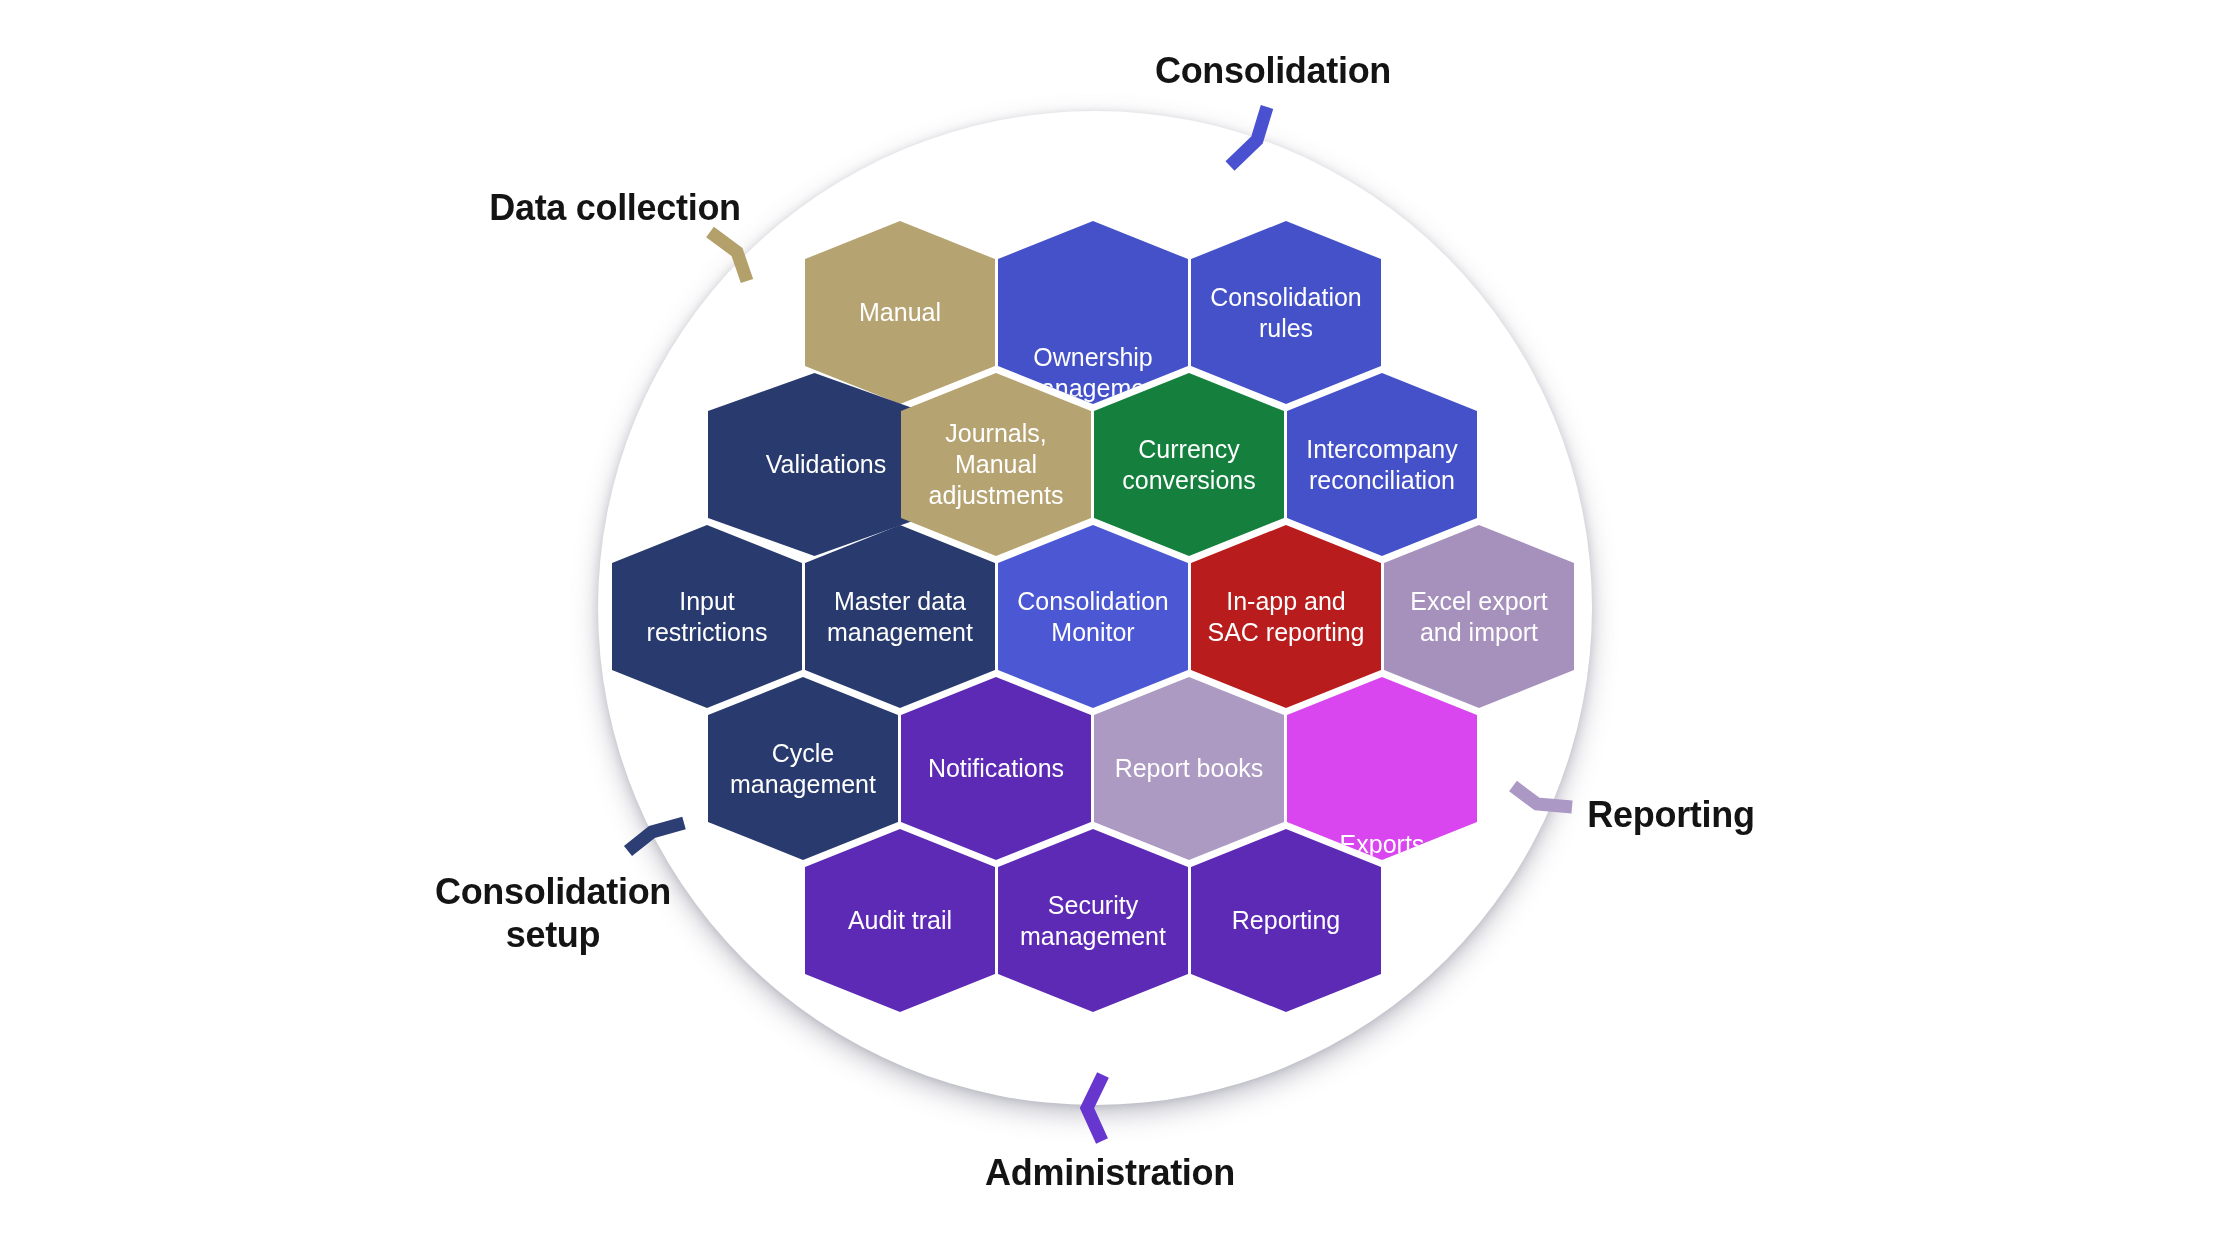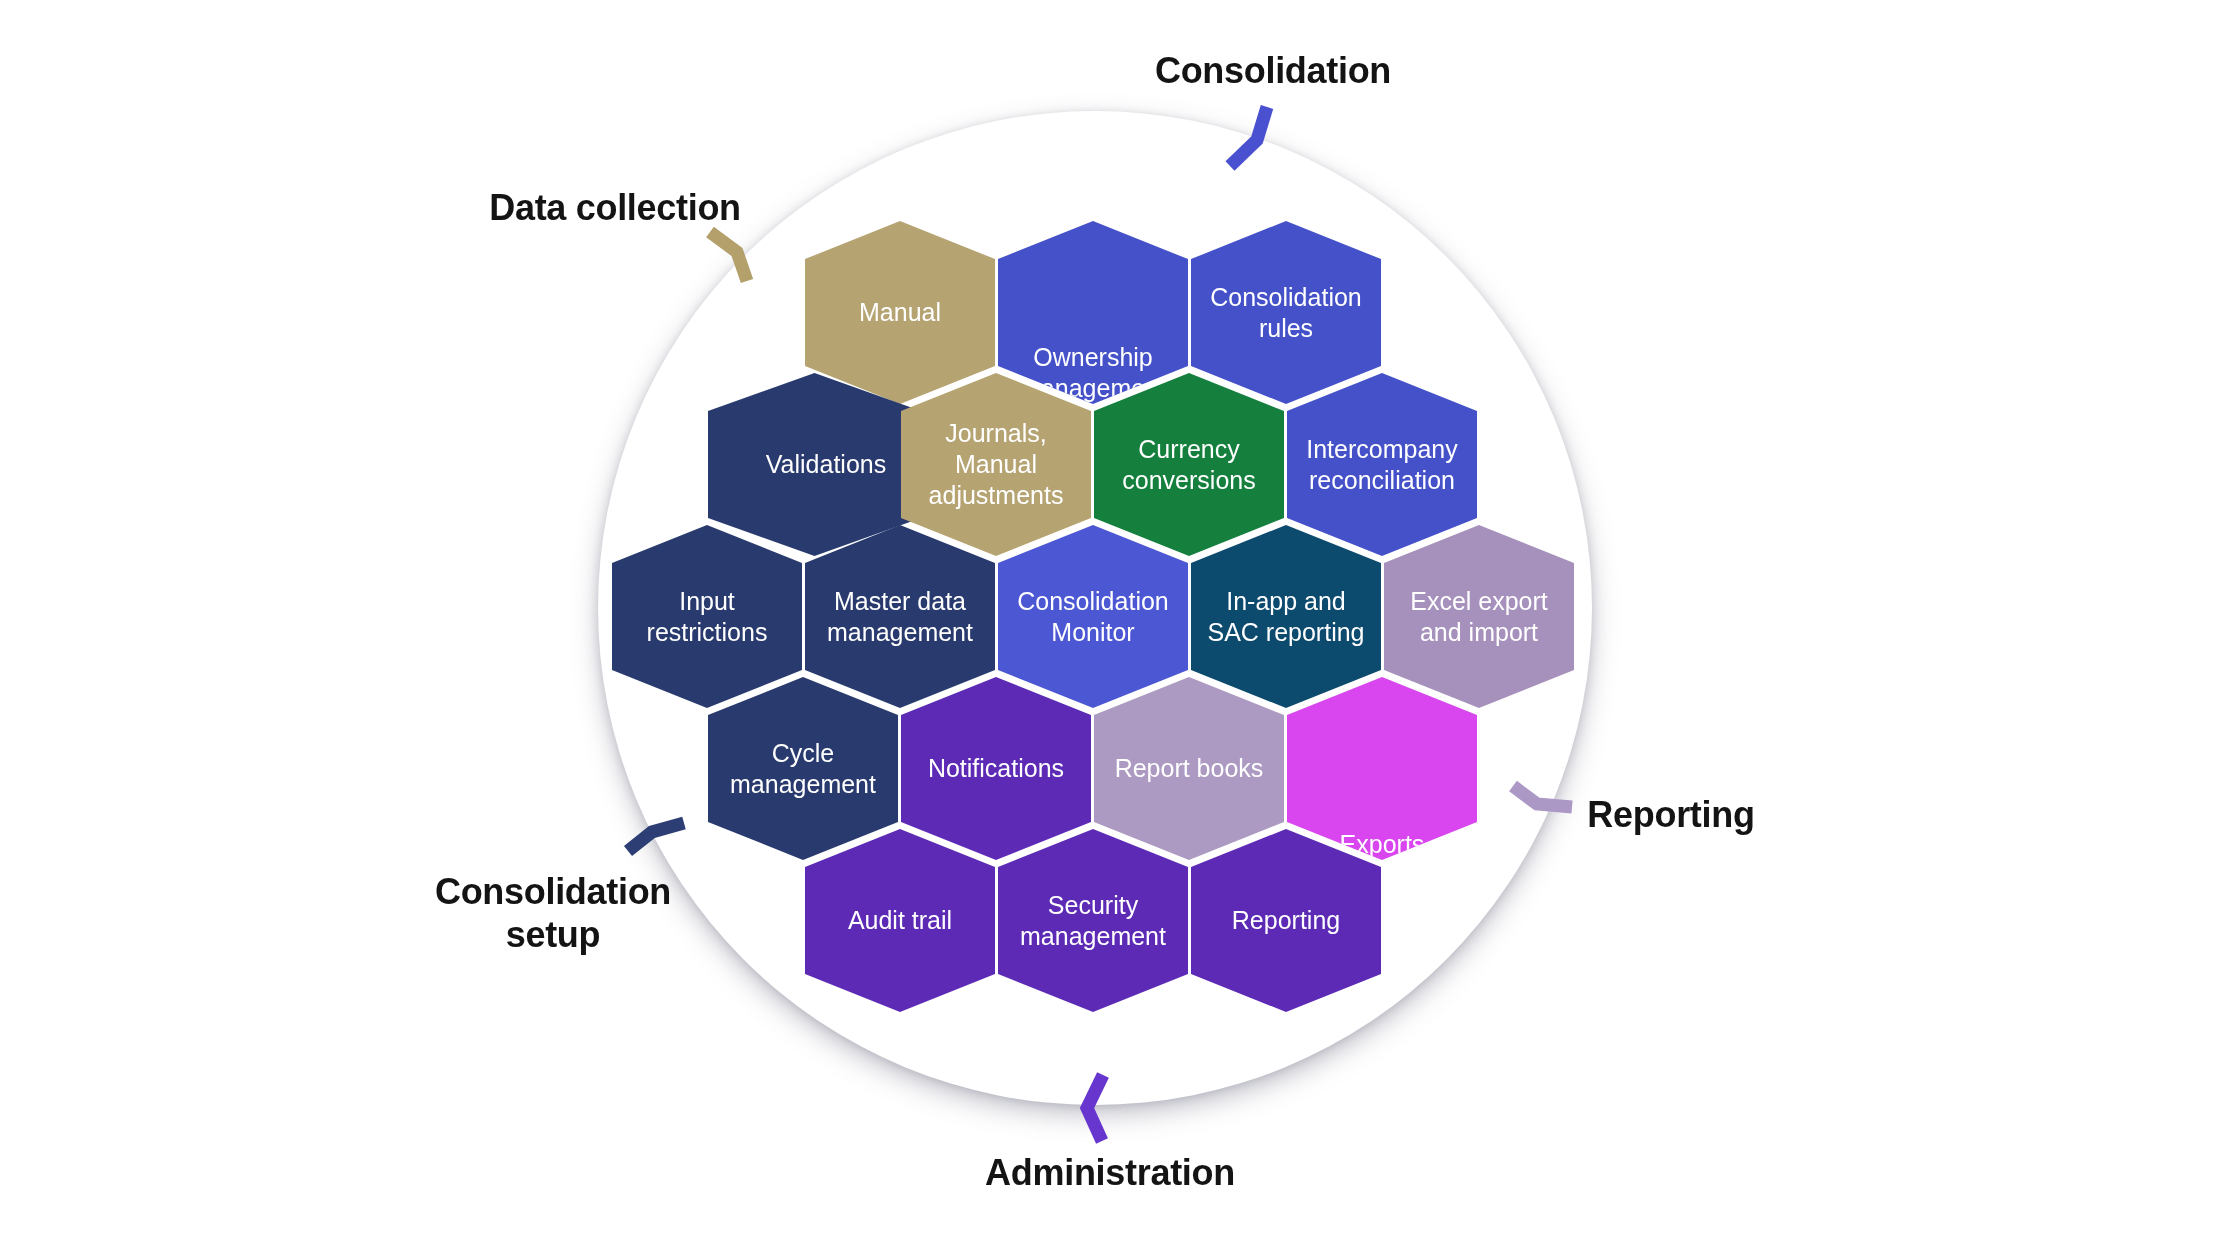--- a/index.html
+++ b/index.html
@@ -47,21 +47,21 @@
 conversions</span></div>
   <div class="hex" style="left: 1287px; top: 373px; background: rgb(68, 81, 200);"><span>Intercompany
 reconciliation</span></div>
 
   <div class="hex" style="left: 612px; top: 525px; background: rgb(41, 59, 110);"><span>Input
 restrictions</span></div>
   <div class="hex" style="left: 805px; top: 525px; background: rgb(41, 59, 110);"><span>Master data
 management</span></div>
   <div class="hex" style="left: 998px; top: 525px; background: rgb(75, 87, 211);"><span>Consolidation
 Monitor</span></div>
-  <div class="hex" style="left: 1191px; top: 525px; background: #0c4a6e;"><span>In-app and
+  <div class="hex" style="left: 1191px; top: 525px; background: #b91c1c;"><span>In-app and
 SAC reporting</span></div>
   <div class="hex" style="left: 1384px; top: 525px; background: rgb(165, 145, 188);"><span>Excel export
 and import</span></div>
 
   <div class="hex" style="left: 708px; top: 677px; background: rgb(41, 59, 110);"><span>Cycle
 management</span></div>
   <div class="hex" style="left: 901px; top: 677px; background: rgb(93, 42, 182);"><span>Notifications</span></div>
   <div class="hex" style="left: 1094px; top: 677px; background: rgb(172, 154, 194);"><span>Report books</span></div>
   <div class="hex" style="left: 1287px; top: 677px; background: #d946ef; align-items: flex-end;"><span>Exports</span></div>
 

